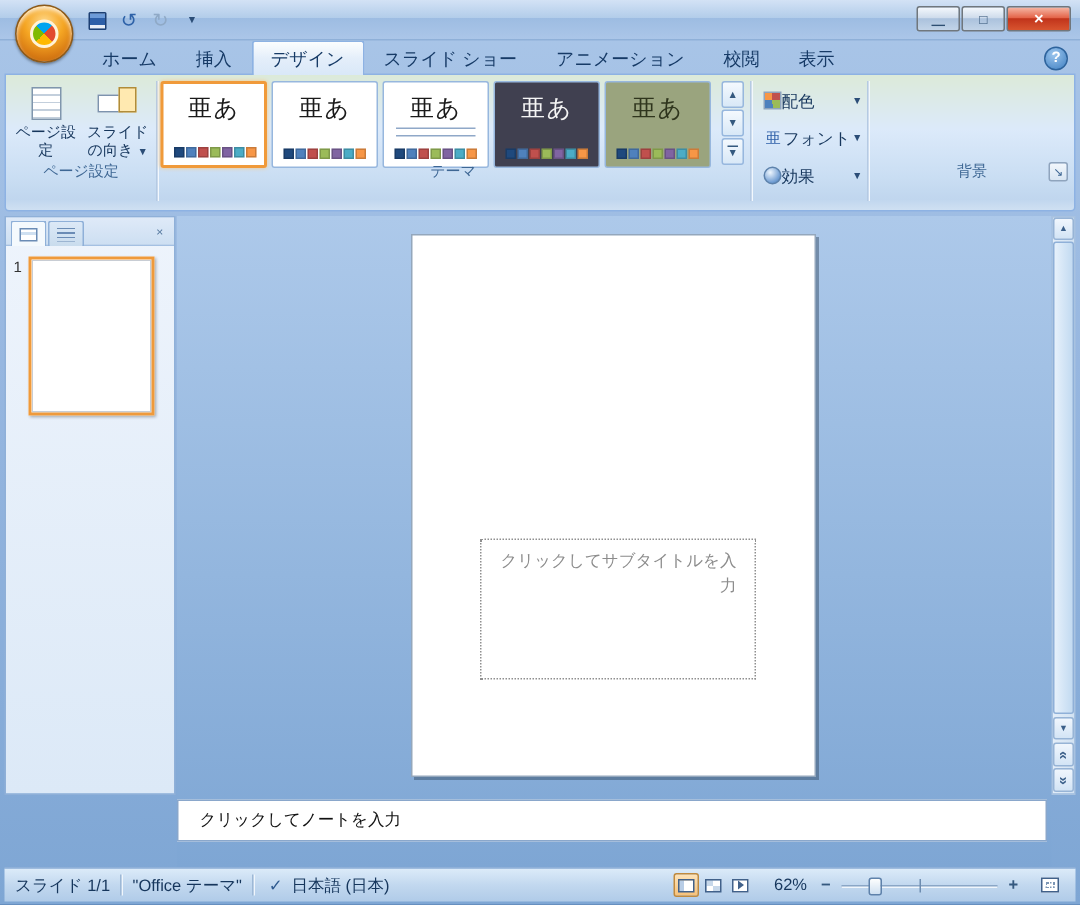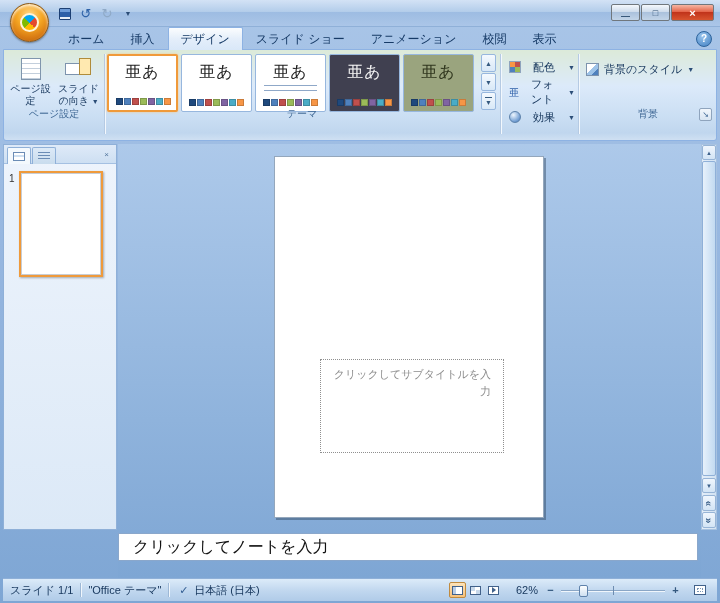--- a/index.html
+++ b/index.html
@@ -47,21 +47,21 @@
 .theme{width:71px;height:58px;border:1px solid #97b7de;border-radius:2px;background:#fff;position:relative;text-align:center;padding-top:7px;overflow:hidden}
 .theme.sel{border:2px solid #f09a3a;padding-top:6px;box-shadow:0 0 3px #f7c889}
 .theme-sample{font-size:16px;letter-spacing:1px}
 .theme-lines{display:block;width:53px;height:6px;margin:2px auto 0;border-top:1px solid #8fa8c8;border-bottom:1px solid #8fa8c8}
 .swatches{position:absolute;left:7px;bottom:5px;display:flex;gap:1px}
 .swatches i{width:7px;height:7px;border:1px solid rgba(0,0,0,.18)}
 .theme-arrows{position:absolute;right:4px;top:4px;width:15px;display:flex;flex-direction:column;gap:1px}
 .tarrow{height:18px;border:1px solid #97b7de;border-radius:2px;background:linear-gradient(180deg,#f4f9fe,#d8e8f7);font-size:7px;color:#34597f;display:flex;flex-direction:column;align-items:center;justify-content:center}
 .morebar{width:7px;border-top:1px solid #34597f;margin-bottom:1px}
 
-.scheme-btn{position:absolute;left:5px;width:70px;height:22px;display:flex;align-items:center;gap:12px;font-size:11px;color:#16365c;border-radius:2px;padding:0 2px}
+.scheme-btn{position:absolute;left:5px;width:70px;height:22px;display:flex;align-items:center;gap:0;font-size:11px;color:#16365c;border-radius:2px;padding:0 2px}
 .icon-colors{width:12px;height:12px;border:1px solid #8fa4bd;background:conic-gradient(#c0504d 0 25%,#9bbb59 25% 50%,#4f81bd 50% 75%,#f79646 75%)}
 .icon-fonts{width:13px;height:13px;font-size:10px;color:#2d5fa8;line-height:13px;text-align:center}
 .icon-effects{width:12px;height:12px;border-radius:50%;background:radial-gradient(circle at 35% 30%,#eef6fe,#6f9cd2 70%,#46719f);border:1px solid #5d82ab}
 
 .bg-row{position:absolute;left:6px;right:4px;height:22px;display:flex;align-items:center;gap:5px;font-size:11px;color:#16365c;border-radius:2px}
 .icon-bgstyle{width:13px;height:13px;border:1px solid #7d93ad;background:linear-gradient(135deg,#ffffff 0 45%,#9dc3e8 45% 70%,#4f81bd 70%)}
 .cb{width:11px;height:11px;border:1px solid #7d93ad;background:linear-gradient(180deg,#ffffff,#e7edf4)}
 .launcher{position:absolute;right:4px;bottom:3px;width:13px;height:13px;border:1px solid #8fa4bd;border-radius:2px;background:linear-gradient(#f2f7fc,#d8e5f2);font-size:8px;line-height:11px;text-align:center;color:#3e6794}
 
 
@@ -86,21 +86,21 @@
 .vscroll{position:absolute;right:3px;top:144px;width:16px;height:386px;background:linear-gradient(90deg,#e3edf8,#d2e2f2);border:1px solid #a8c2e0}
 .sbtn{position:absolute;left:0;width:14px;height:15px;background:linear-gradient(180deg,#f0f6fd,#d3e4f5);border:1px solid #97b4d6;border-radius:2px;font-size:6px;color:#3c608a;display:flex;align-items:center;justify-content:center}
 .sb-up{top:0}
 .sb-thumb{position:absolute;left:0;top:16px;width:14px;height:315px;background:linear-gradient(90deg,#e7f1fb,#c2daf1);border:1px solid #8fb0d8;border-radius:2px}
 .sb-down{top:333px}
 .sb-prev{top:350px;height:16px}
 .sb-next{top:367px;height:16px}
 .rotup,.rotdn{display:inline-block;transform:rotate(90deg);font-size:10px;font-weight:bold}
 
 
-.notes{position:absolute;left:118px;top:533px;width:580px;height:28px;background:#fff;border:1px solid #8aa7cb;font-size:16px;color:#111;line-height:26px;padding-left:14px;overflow:hidden}
+.notes{position:absolute;left:118px;top:533px;width:580px;height:28px;background:#fff;border:1px solid #8aa7cb;font-size:11px;color:#111;line-height:26px;padding-left:14px;overflow:hidden}
 
 
 .statusbar{position:absolute;left:3px;right:3px;bottom:2px;height:23px;background:linear-gradient(180deg,#dcebf9,#c2d8ef 50%,#b0cbe8);border-top:1px solid #8fb0d8;display:flex;align-items:center;font-size:11px;color:#16365c;padding:0 7px;white-space:nowrap}
 .ssep{width:1px;height:14px;background:#9db8d6;box-shadow:1px 0 0 #f0f6fc;margin:0 7px}
 .proof{width:15px;text-align:center;color:#2f5a8f;font-weight:bold;font-size:11px;margin-right:3px}
 .viewbtns{display:flex;gap:1px;margin-left:auto}
 .vbtn{width:17px;height:16px;border:1px solid transparent;border-radius:2px;display:flex;align-items:center;justify-content:center}
 .vbtn.active{background:linear-gradient(#fde3b9,#f7c27a);border-color:#c08a3e}
 .vi-normal{width:11px;height:9px;border:1px solid #41618a;background:linear-gradient(90deg,#b8cde6 0 3px,#fff 3px)}
 .vi-sorter{width:11px;height:9px;border:1px solid #41618a;background:conic-gradient(#fff 0 25%,#c7d8ea 25% 50%,#fff 50% 75%,#c7d8ea 75%)}
@@ -278,25 +278,20 @@
       <div class="scheme-btn" style="top:56px">
         <i class="icon-effects"></i>
         <span>効果</span>
         <span class="dd auto">▼</span>
       </div>
     </div>
 
     <div class="gsep" style="left:574px"></div>
 
     <div class="rgroup" style="left:576px;right:0">
-      <div class="bg-row" style="top:8px">
-        <i class="icon-bgstyle"></i>
-        <span>背景のスタイル</span>
-        <span class="dd">▼</span>
-      </div>
       <div class="glabel">背景</div>
       <div class="launcher"><span>↘</span></div>
     </div>
   </div>
 
   <div class="leftpane">
     <div class="panetabs">
       <div class="ptab active" style="left:3px">
           <i class="pticon-slide"></i>
         </div>

